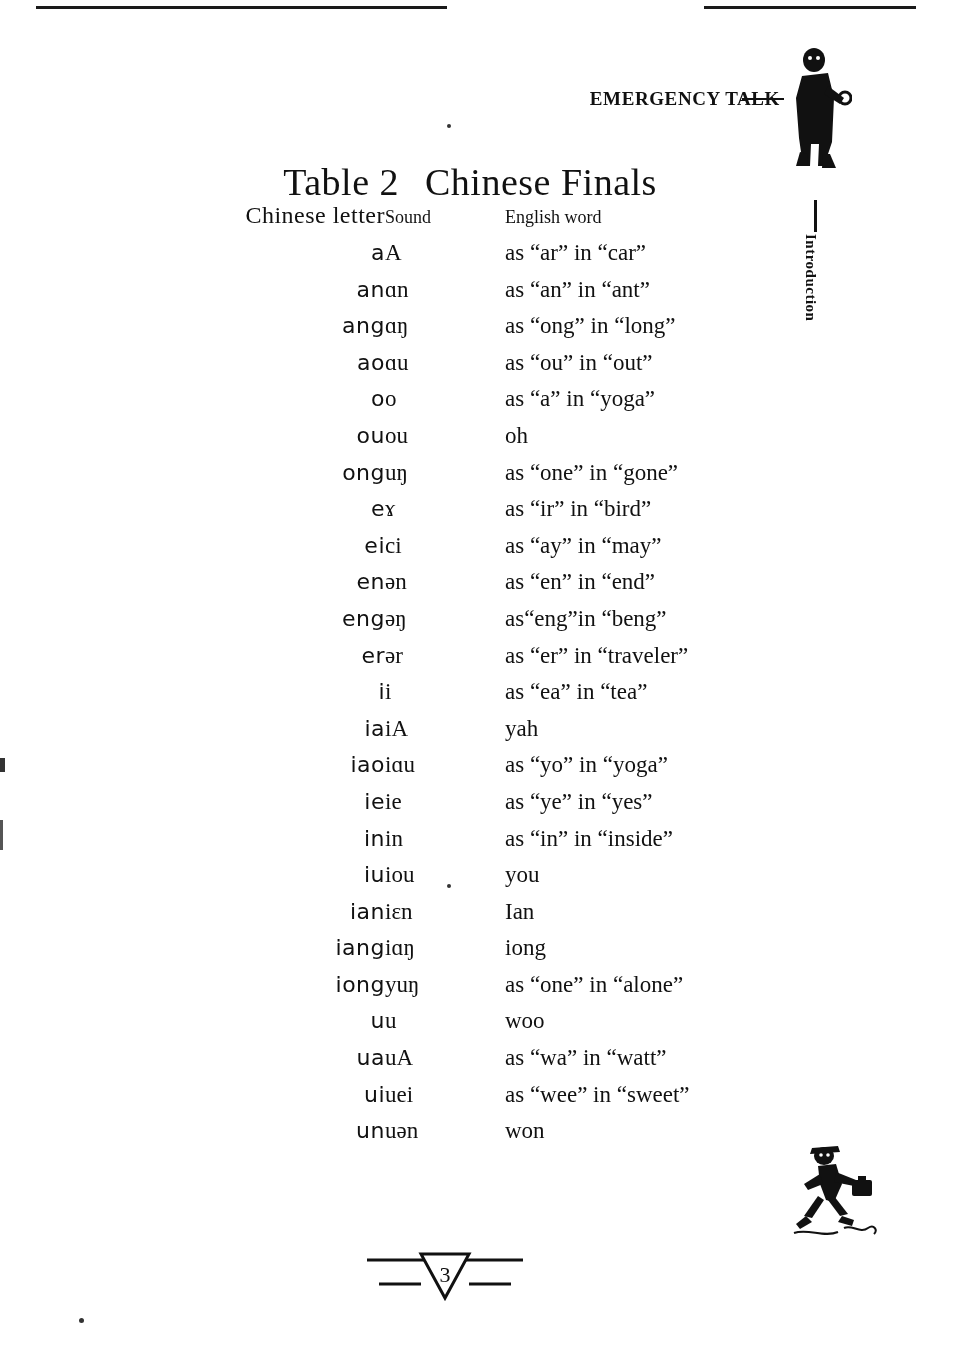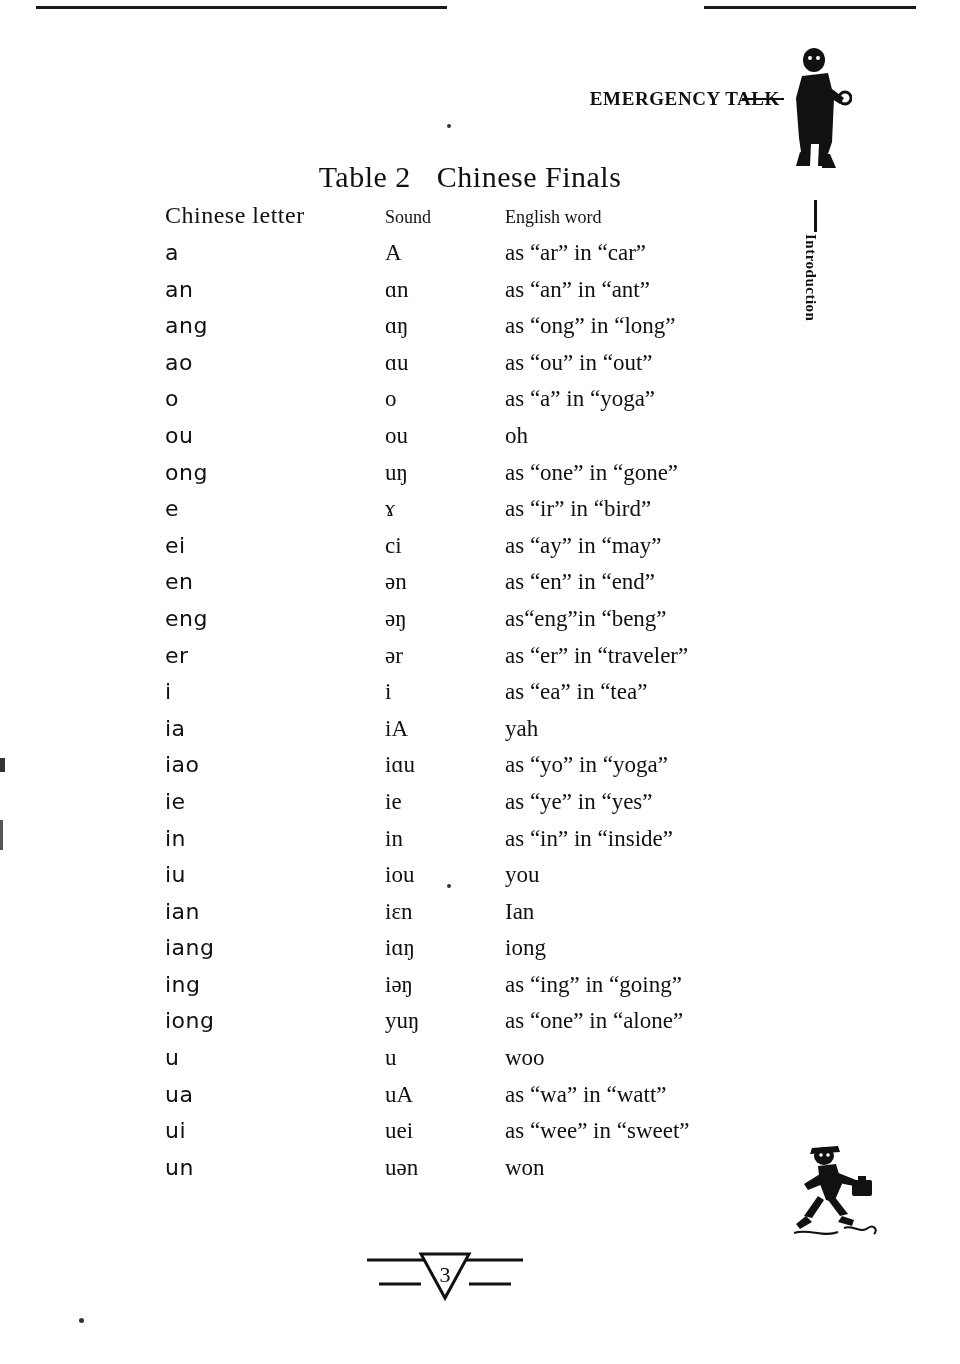--- a/index.html
+++ b/index.html
@@ -126,21 +126,21 @@
     text-orientation: mixed;
   }
 
   
   .table-title {
     position: absolute;
     top: 160px;
     left: 160px;
     width: 620px;
     text-align: center;
-    font-size: 30px;
+    font-size: 38px;
     letter-spacing: 0.5px;
   }
   .table-title .gap {
     display: inline-block;
     width: 26px;
   }
 
   
   .ptable {
     position: absolute;
@@ -166,20 +166,21 @@
     font-family: "Liberation Serif", serif;
   }
   .col-letter { width: 220px; }
   .col-sound  { width: 120px; }
   .col-word   { width: 280px; margin-left: 13px; }
 
   td.cell-letter, th.col-letter-h {
     font-family: "DejaVu Sans", sans-serif;
     font-size: 22px;
     letter-spacing: 0.5px;
+    text-align: right;
   }
   th.col-letter-h {
     font-family: "Liberation Serif", serif;
     font-size: 24px;
   }
   td.cell-sound {
     font-family: "Liberation Serif", serif;
     font-size: 23px;
   }
 
@@ -359,25 +360,20 @@
       </tr>
       <tr>
         <td class="col-letter cell-letter">ian</td>
         <td class="col-sound cell-sound">iɛn</td>
         <td class="col-word cell-word">Ian</td>
       </tr>
       <tr>
         <td class="col-letter cell-letter">iang</td>
         <td class="col-sound cell-sound">iɑŋ</td>
         <td class="col-word cell-word">iong</td>
-      </tr>
-      <tr>
-        <td class="col-letter cell-letter">ing</td>
-        <td class="col-sound cell-sound">iəŋ</td>
-        <td class="col-word cell-word">as “ing” in “going”</td>
       </tr>
       <tr>
         <td class="col-letter cell-letter">iong</td>
         <td class="col-sound cell-sound">yuŋ</td>
         <td class="col-word cell-word">as “one” in “alone”</td>
       </tr>
       <tr>
         <td class="col-letter cell-letter">u</td>
         <td class="col-sound cell-sound">u</td>
         <td class="col-word cell-word">woo</td>

